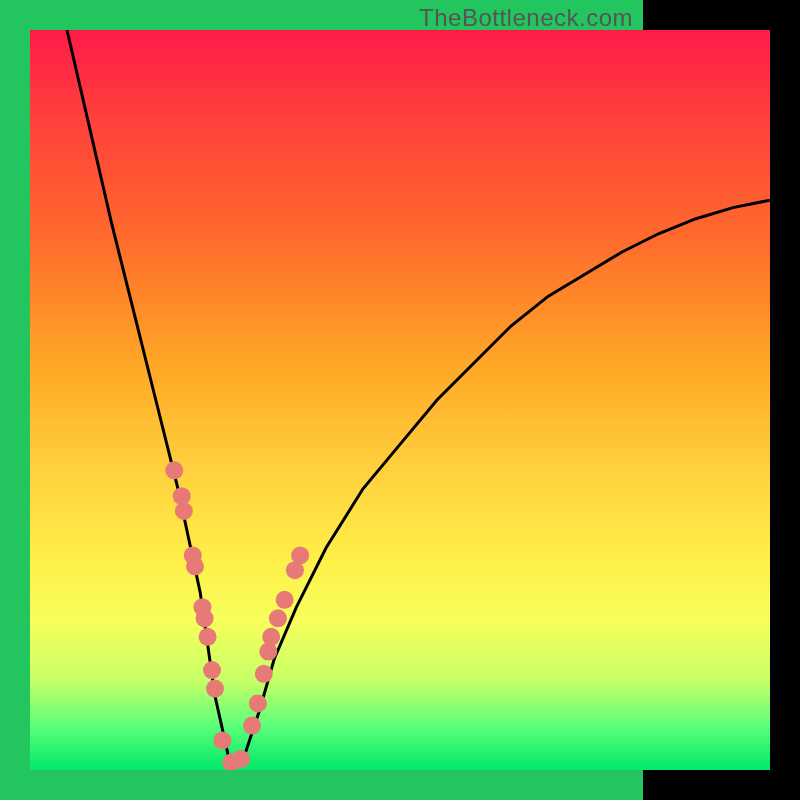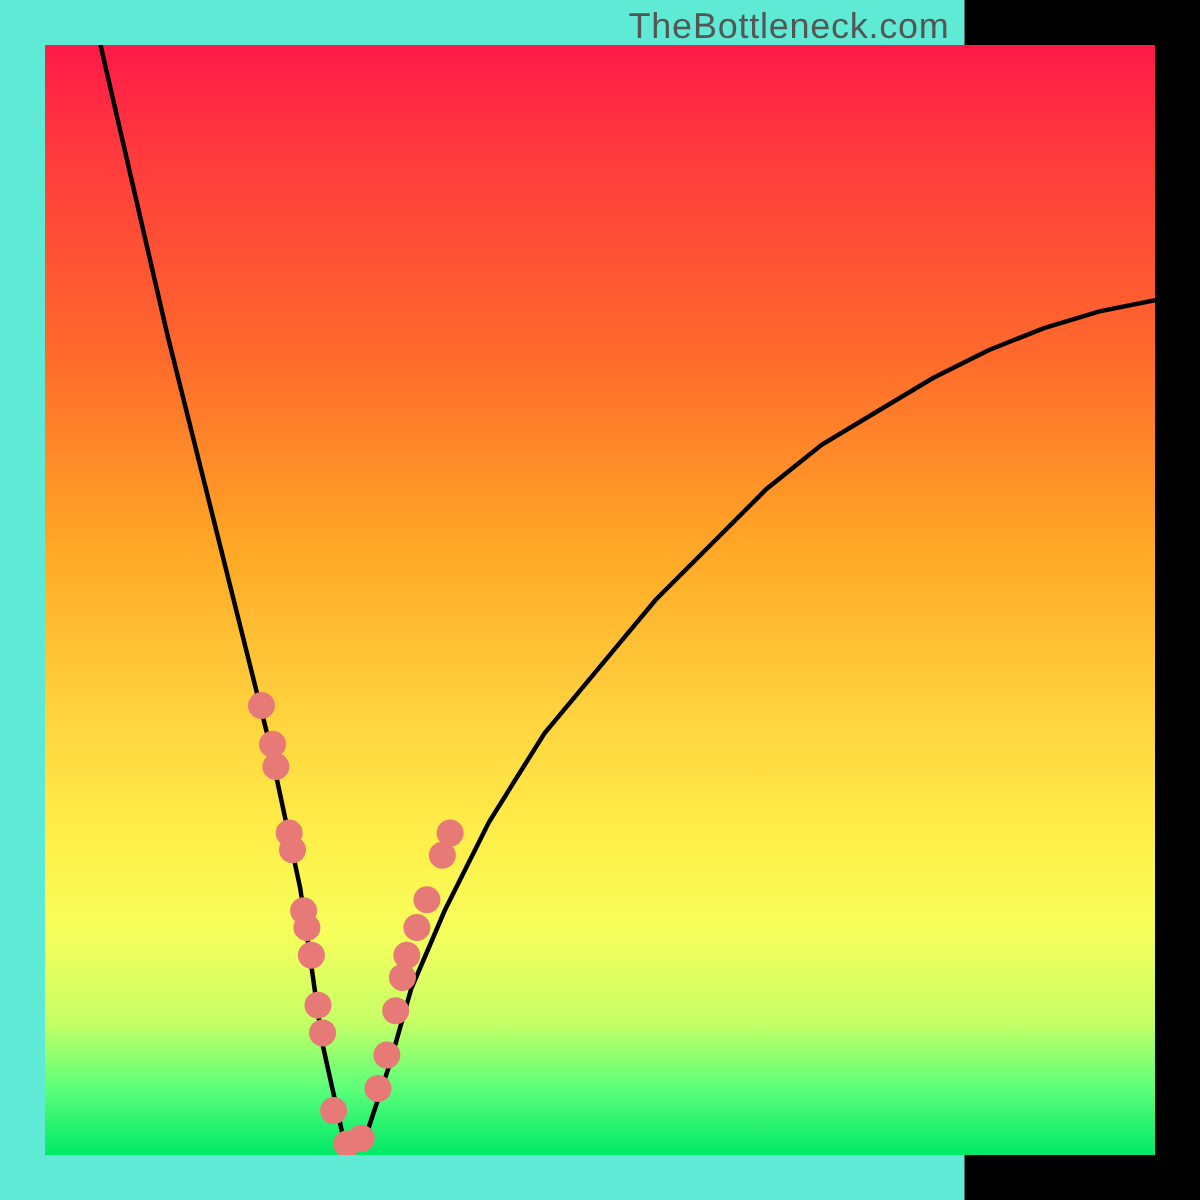--- a/index.html
+++ b/index.html
@@ -10,21 +10,21 @@
     overflow: hidden;
     background: #000;
     font-family: Arial, Helvetica, sans-serif;
   }
   .frame {
     position: absolute;
     top: 0;
     left: 0;
     width: 643px;
     height: 800px;
-    background: #5eead4;
+    background: #22c55e;
   }
   .plot {
     position: absolute;
     top: 30px;
     left: 30px;
     width: 740px;
     height: 740px;
     
     background: linear-gradient(to bottom,
       #ff1a48 0%,

